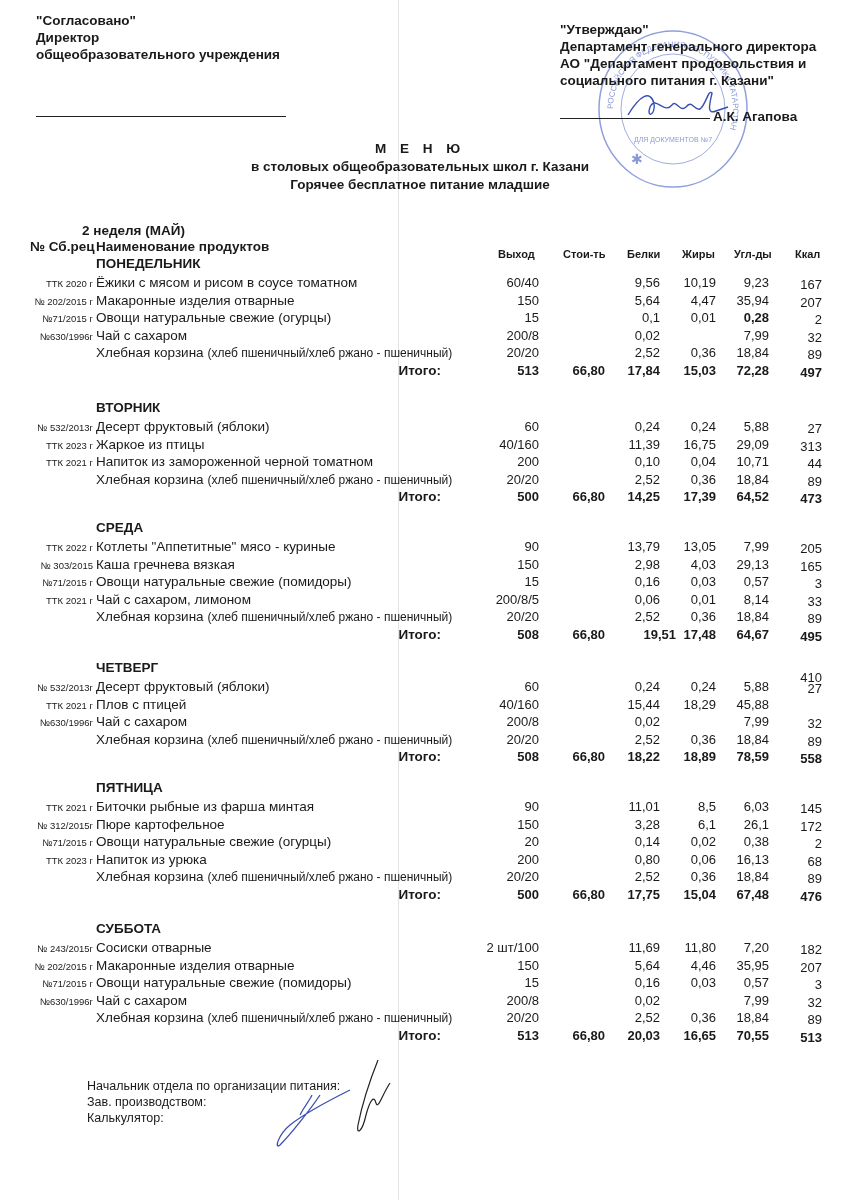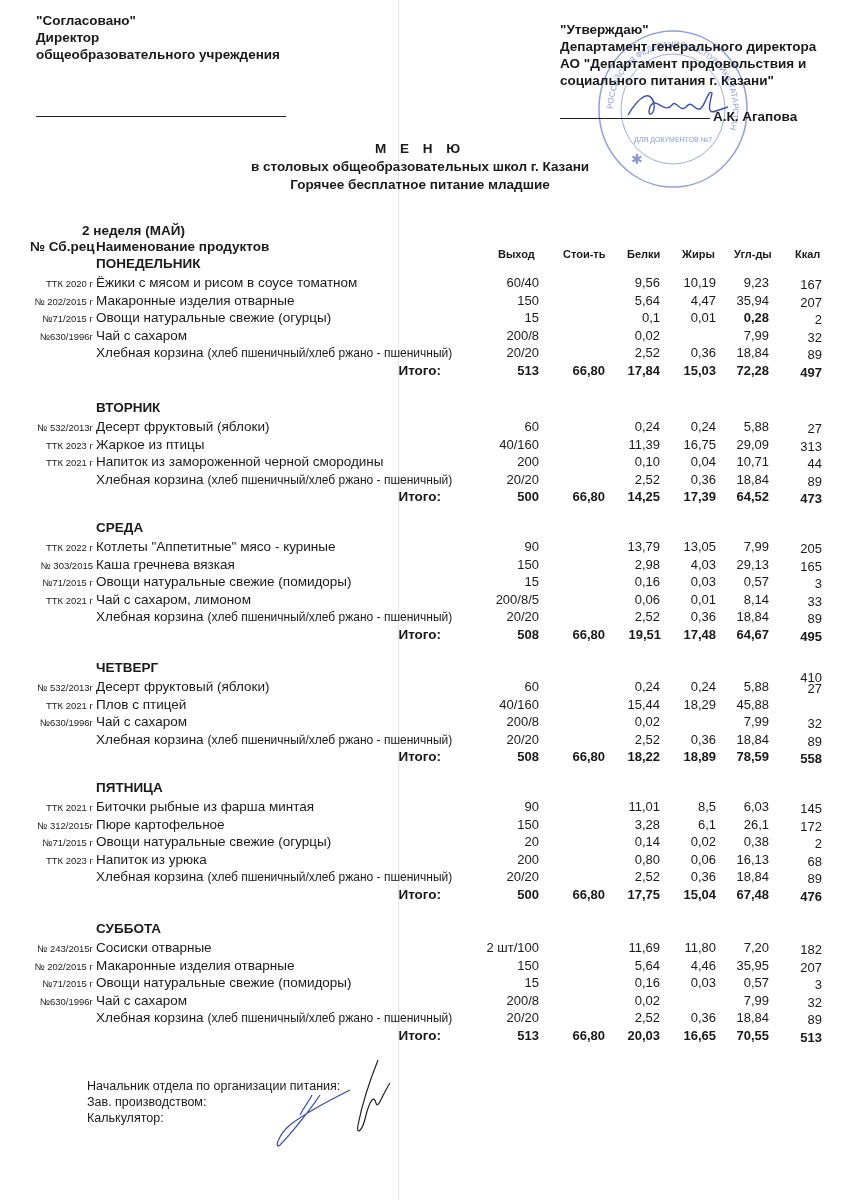--- a/index.html
+++ b/index.html
@@ -142,21 +142,21 @@
     <div class="abs val" style="top: 419px; right: 80px;">5,88</div>
     <div class="abs val" style="top: 421px; right: 27px;">27</div>
     <div class="abs code" style="top: 439.6px;">ТТК 2023 г</div>
     <div class="abs name" style="top: 436.6px;"><span>Жаркое из птицы</span></div>
     <div class="abs val" style="top: 436.6px; right: 310px;">40/160</div>
     <div class="abs val" style="top: 436.6px; right: 189px;">11,39</div>
     <div class="abs val" style="top: 436.6px; right: 133px;">16,75</div>
     <div class="abs val" style="top: 436.6px; right: 80px;">29,09</div>
     <div class="abs val" style="top: 438.6px; right: 27px;">313</div>
     <div class="abs code" style="top: 457.2px;">ТТК 2021 г</div>
-    <div class="abs name" style="top: 454.2px;"><span>Напиток из замороженной черной смородины</span></div>
+    <div class="abs name" style="top: 454.2px;"><span>Напиток из замороженной черной томатном</span></div>
     <div class="abs val" style="top: 454.2px; right: 310px;">200</div>
     <div class="abs val" style="top: 454.2px; right: 189px;">0,10</div>
     <div class="abs val" style="top: 454.2px; right: 133px;">0,04</div>
     <div class="abs val" style="top: 454.2px; right: 80px;">10,71</div>
     <div class="abs val" style="top: 456.2px; right: 27px;">44</div>
     <div class="abs code" style="top: 474.8px;"></div>
     <div class="abs name" style="top: 471.8px;"><span>Хлебная корзина</span> <small>(хлеб пшеничный/хлеб ржано - пшеничный)</small></div>
     <div class="abs val" style="top: 471.8px; right: 310px;">20/20</div>
     <div class="abs val" style="top: 471.8px; right: 189px;">2,52</div>
     <div class="abs val" style="top: 471.8px; right: 133px;">0,36</div>
@@ -201,21 +201,21 @@
     <div class="abs code" style="top: 612.4px;"></div>
     <div class="abs name" style="top: 609.4px;"><span>Хлебная корзина</span> <small>(хлеб пшеничный/хлеб ржано - пшеничный)</small></div>
     <div class="abs val" style="top: 609.4px; right: 310px;">20/20</div>
     <div class="abs val" style="top: 609.4px; right: 189px;">2,52</div>
     <div class="abs val" style="top: 609.4px; right: 133px;">0,36</div>
     <div class="abs val" style="top: 609.4px; right: 80px;">18,84</div>
     <div class="abs val" style="top: 611.4px; right: 27px;">89</div>
     <div class="abs total-label" style="top: 627px; right: 408px;">Итого:</div>
     <div class="abs val tot" style="top: 627px; right: 310px;">508</div>
     <div class="abs val tot" style="top: 627px; right: 244px;">66,80</div>
-    <div class="abs val tot" style="top: 627px; right: 188px;">19,51</div>
+    <div class="abs val tot" style="top: 627px; right: 173px;">19,51</div>
     <div class="abs val tot" style="top: 627px; right: 133px;">17,48</div>
     <div class="abs val tot" style="top: 627px; right: 80px;">64,67</div>
     <div class="abs val tot" style="top: 629px; right: 27px;">495</div>
     <div class="abs day" style="top: 660px;">ЧЕТВЕРГ</div>
     <div class="abs code" style="top: 682px;">№ 532/2013г</div>
     <div class="abs name" style="top: 679px;"><span>Десерт фруктовый (яблоки)</span></div>
     <div class="abs val" style="top: 679px; right: 310px;">60</div>
     <div class="abs val" style="top: 679px; right: 189px;">0,24</div>
     <div class="abs val" style="top: 679px; right: 133px;">0,24</div>
     <div class="abs val" style="top: 679px; right: 80px;">5,88</div>

